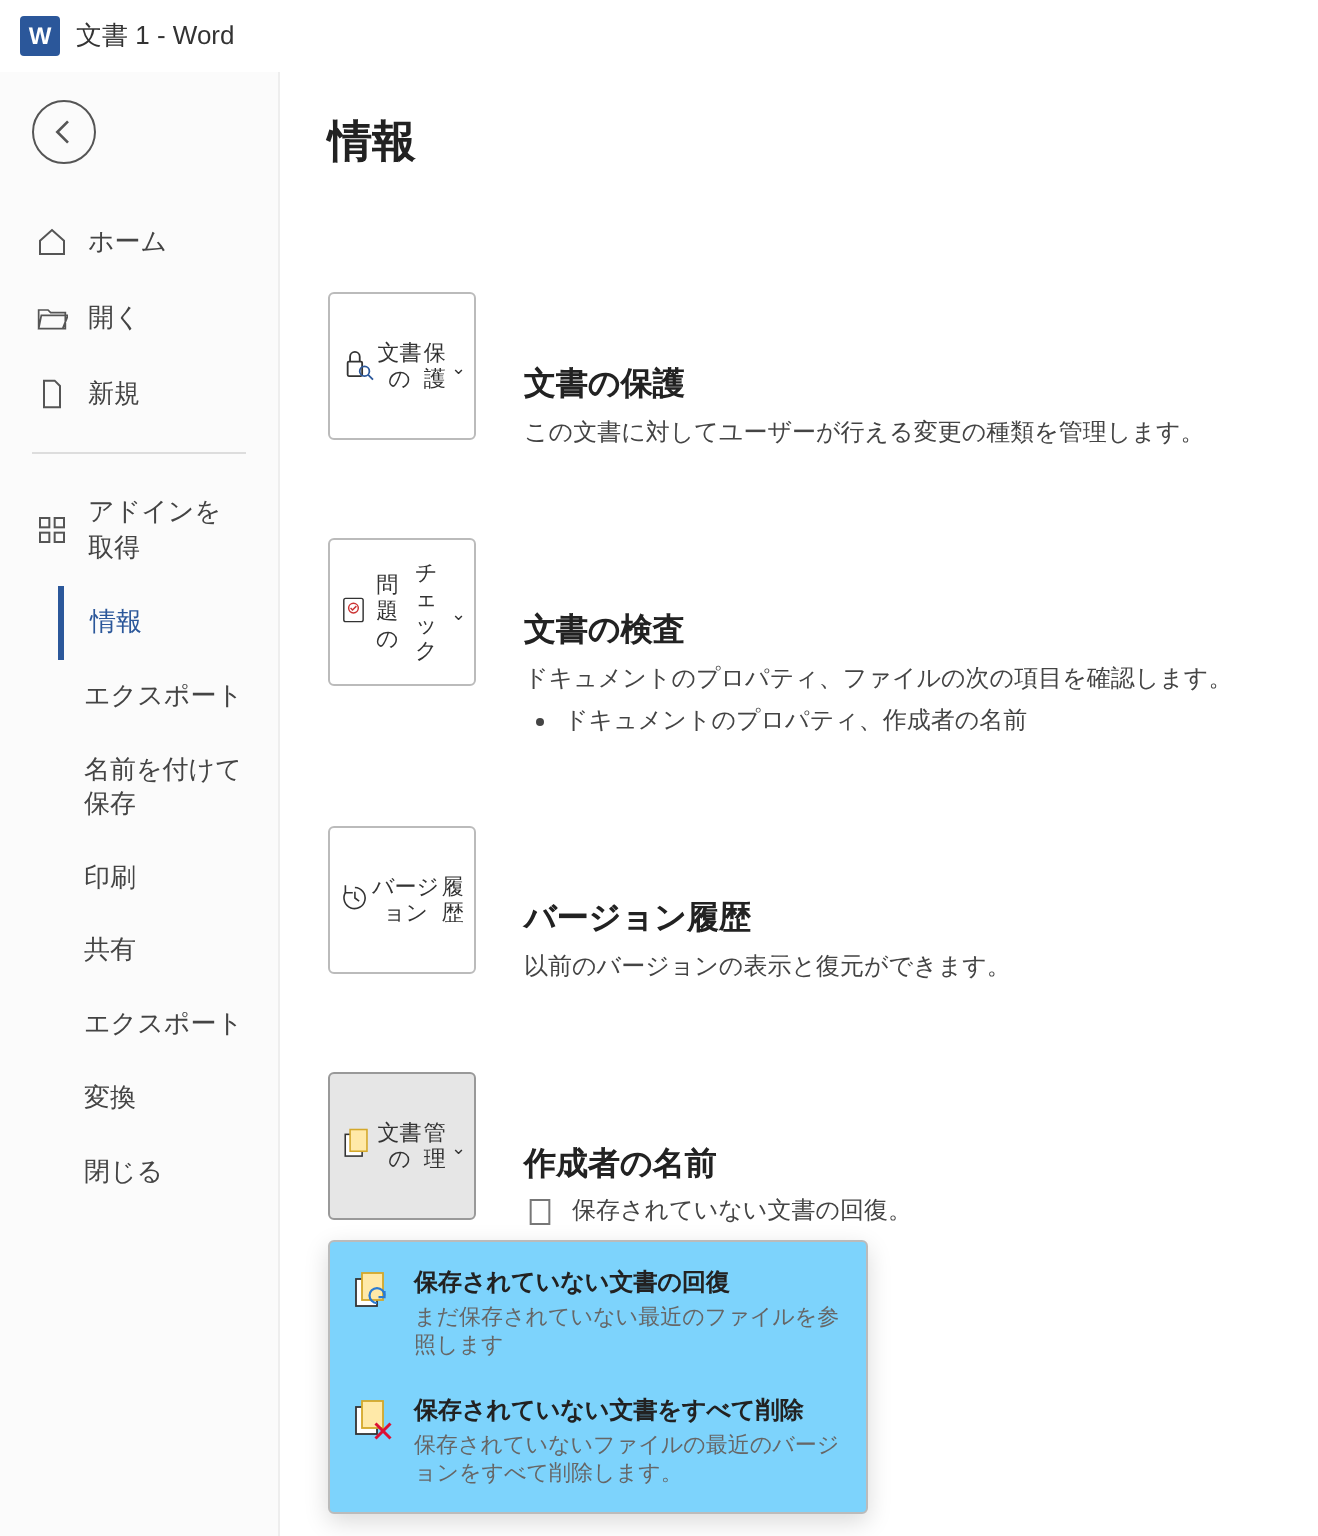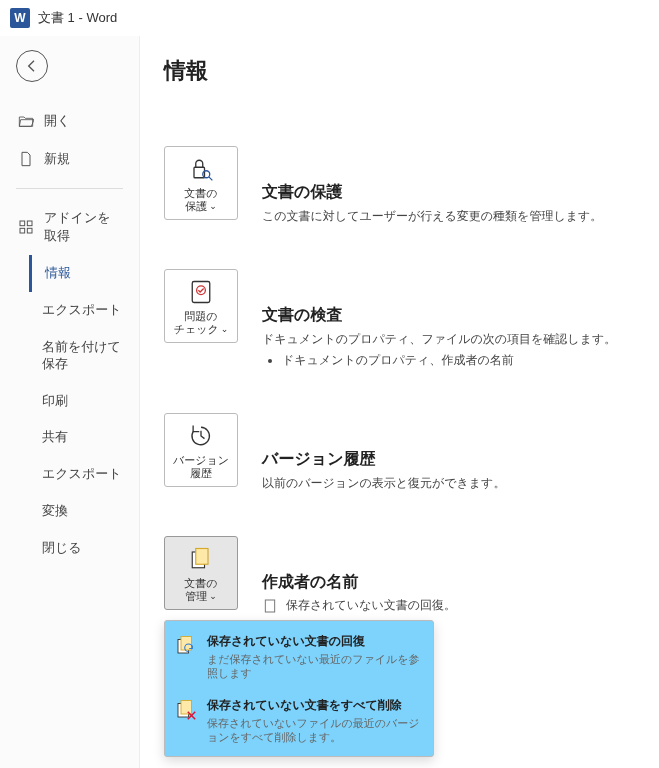--- a/index.html
+++ b/index.html
@@ -90,21 +90,21 @@
     margin-bottom: 44px;
     align-items: flex-start;
   }
   .tile {
     width: 74px;
     min-height: 74px;
     border: 1px solid #bbb;
     border-radius: 3px;
     background: #fff;
     display: flex;
-    flex-direction: column;
+    flex-direction: row;
     align-items: center;
     justify-content: center;
     padding: 8px 4px 6px 4px;
     cursor: pointer;
     font-size: 11px;
     text-align: center;
     line-height: 1.2;
     color: #333;
   }
   .tile.pressed {
@@ -169,20 +169,26 @@
 </div>
 
 <div class="container">
   <div class="sidebar">
     <div class="back-btn">
       <svg viewBox="0 0 24 24">
           <path d="M15 4 L7 12 L15 20" fill="none" stroke="#555" stroke-width="2"></path>
         </svg>
     </div>
 
+    <div class="nav-item">
+      <svg class="nav-icon" viewBox="0 0 24 24">
+          <path d="M3 11 L12 3 L21 11 V21 H3 Z" fill="none" stroke="#555" stroke-width="1.5"></path>
+        </svg>
+      <span>ホーム</span>
+    </div>
     <div class="nav-item">
       <svg class="nav-icon" viewBox="0 0 24 24">
           <path d="M2 6 H9 L11 8 H22 V20 H2 Z M4 10 H24 L20 20 H2 Z" fill="none" stroke="#555" stroke-width="1.3"></path>
         </svg>
       <span>開く</span>
     </div>
     <div class="nav-item">
       <svg class="nav-icon" viewBox="0 0 24 24">
           <path d="M6 2 H14 L18 6 V22 H6 Z" fill="none" stroke="#555" stroke-width="1.5"></path>
         </svg>

